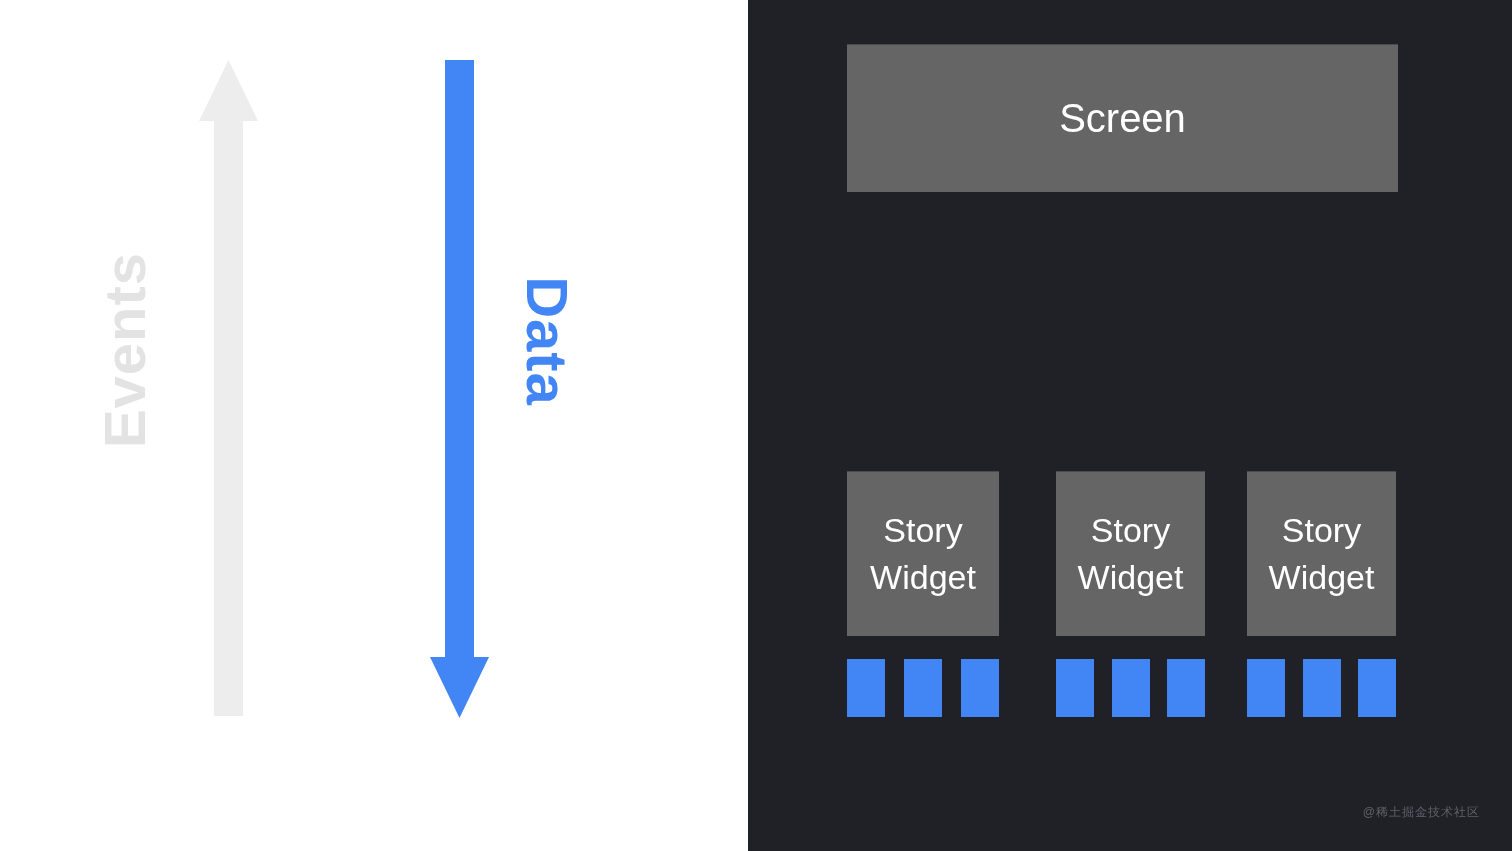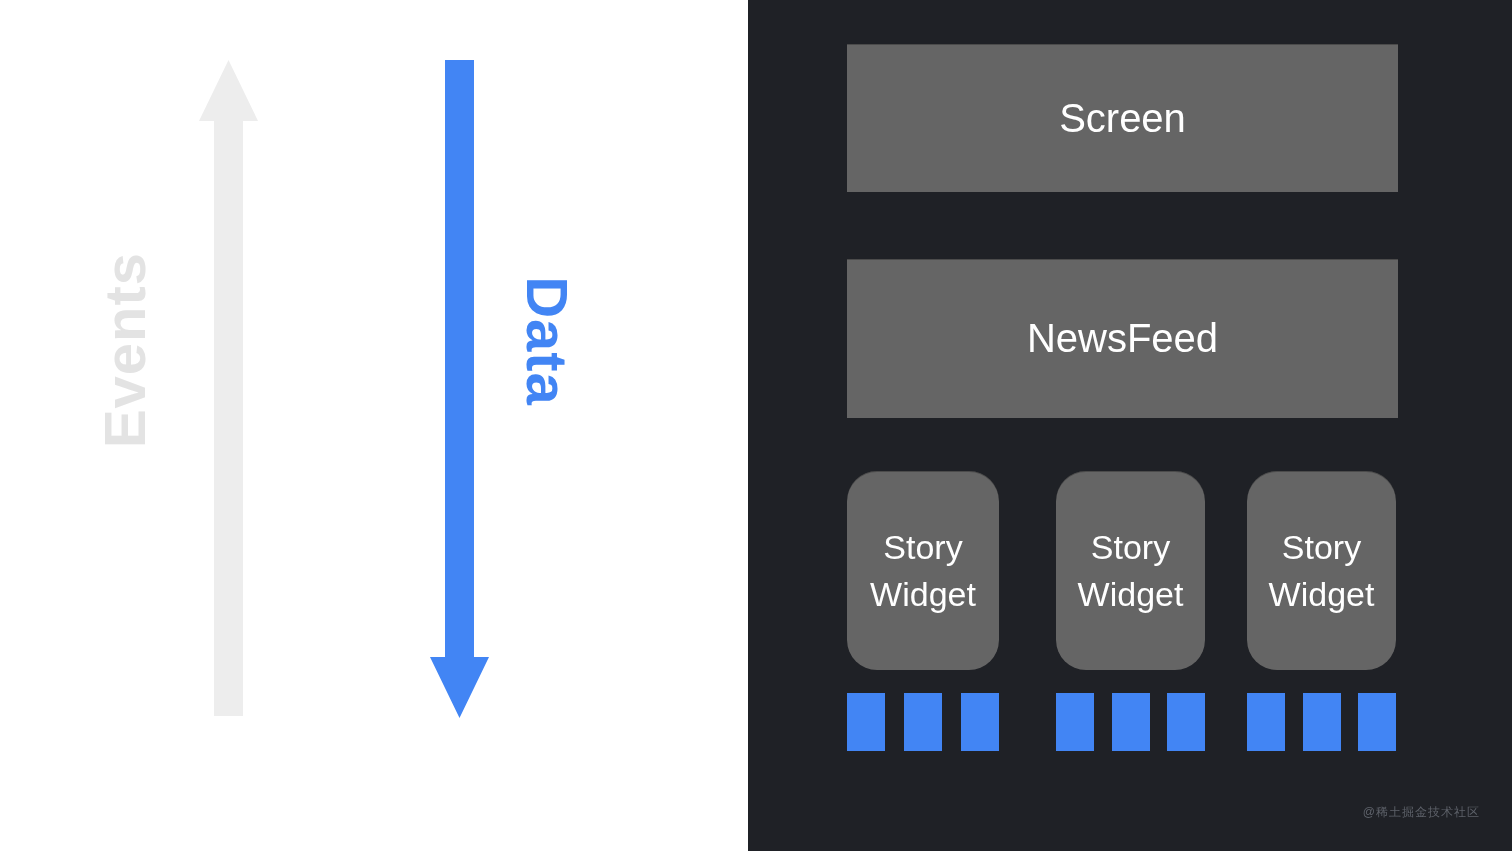--- a/index.html
+++ b/index.html
@@ -58,21 +58,21 @@
     font-weight: 500;
     box-shadow: inset 0 1px 0 rgba(0,0,0,0.25);
   }
   .box-screen   { position: absolute; left: 99px; top: 44px;  width: 551px; height: 148px; font-size: 40px; }
   .box-newsfeed { position: absolute; left: 99px; top: 259px; width: 551px; height: 159px; font-size: 40px; }
 
   .story-col { position: absolute; top: 471px; }
   .story-col.c1 { left: 99px;  width: 152px; }
   .story-col.c2 { left: 308px; width: 149px; }
   .story-col.c3 { left: 499px; width: 149px; }
-  .box-story { width: 100%; height: 199px; font-size: 34px; line-height: 1.38; border-radius: 30px; }
+  .box-story { width: 100%; height: 165px; font-size: 34px; line-height: 1.38; }
 
   .blocks-row {
     margin-top: 23px;
     display: flex;
     justify-content: space-between;
   }
   .data-block {
     width: 38px; height: 58px;
     background: var(--accent-blue, #4285f4);
   }
@@ -102,23 +102,20 @@
     </svg>
     <div class="rot-label label-data">Data</div>
   </div>
 
   <div class="panel">
 
     <div class="gbox box-screen">
       <span>Screen</span>
     </div>
 
-    <div class="gbox box-newsfeed">
-      <span>NewsFeed</span>
-    </div>
 
     <div class="story-col c1">
       <div class="gbox box-story">
         <span>Story Widget</span>
       </div>
       <div class="blocks-row">
         <div class="data-block"></div>
         <div class="data-block"></div>
         <div class="data-block"></div>
       </div>

